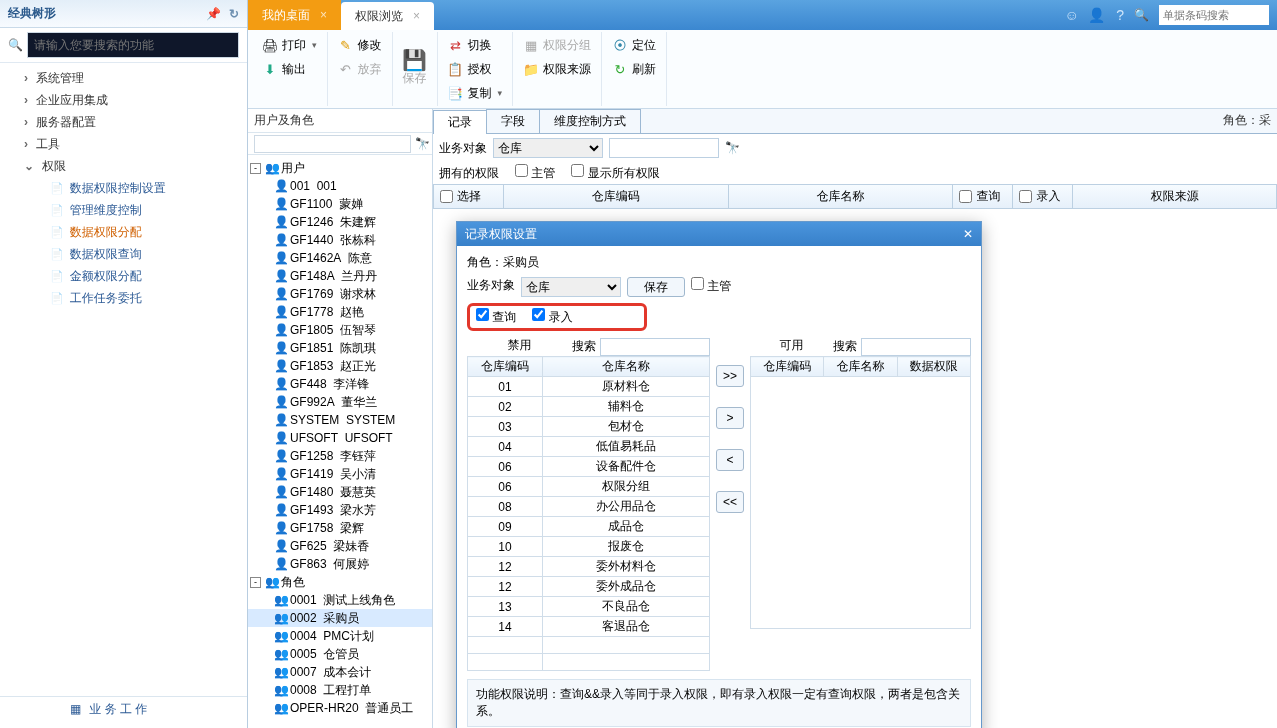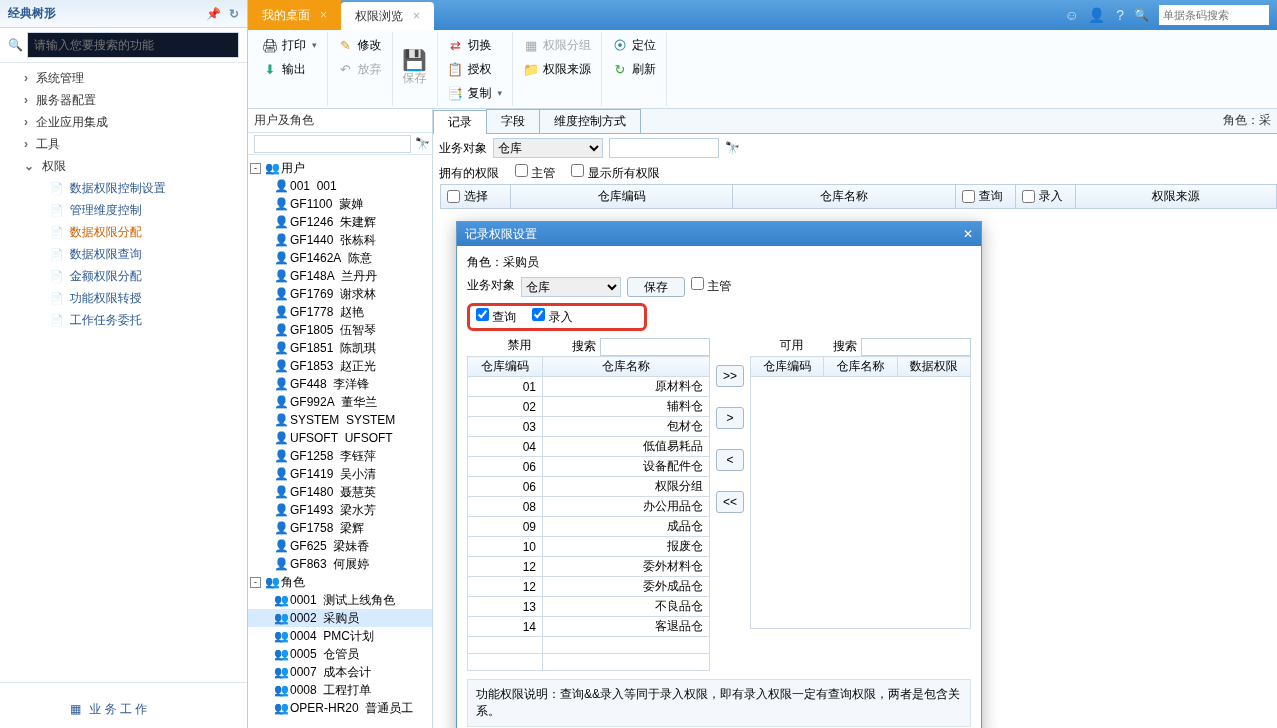--- a/index.html
+++ b/index.html
@@ -22,21 +22,21 @@
 .sidebar-search { padding: 4px 8px; border-bottom: 1px solid #e0e9f2; display: flex; align-items: center; gap: 4px; }
 .sidebar-search input { flex: 1; border: 1px solid #cdd9e4; height: 26px; padding: 0 6px; color: #999; background: #0f172a; }
 .sidebar-tree { flex: 1; overflow: auto; padding: 4px 0; }
 .tree-item { display: flex; align-items: center; height: 22px; padding: 0 8px 0 24px; color: #333; cursor: pointer; }
 .tree-item.lvl1 { padding-left: 24px; font-weight: normal; }
 .tree-item.lvl1::before { content: "›"; margin-right: 8px; color: #6b6b6b; font-weight: bold; }
 .tree-item.lvl1.expanded::before { content: "⌄"; }
 .tree-item.lvl2 { padding-left: 50px; color: #2c5a95; }
 .tree-item.lvl2.selected { color: #d06000; }
 .tree-item.lvl2::before { content: "📄"; font-size: 11px; margin-right: 6px; opacity: .6; }
-.sidebar-bottom { border-top: 1px solid #dbe6ef; padding: 18px 0 10px 70px; color: #2c5a95; }
+.sidebar-bottom { border-top: 1px solid #dbe6ef; padding: 4px 0 10px 70px; color: #2c5a95; }
 .sidebar-bottom::before { content: "▦"; margin-right: 8px; }
 
 .main { position: absolute; left: 248px; right: 0; top: 30px; bottom: 0; display: flex; flex-direction: column; }
 .toolbar { display: flex; border-bottom: 1px solid #c9dae9; background: #fafdff; padding: 2px 4px; }
 .tool-group { display: flex; flex-direction: column; gap: 2px; padding: 2px 6px; border-right: 1px solid #e0e9f2; }
 .tool-btn { display: flex; align-items: center; gap: 4px; height: 22px; padding: 0 4px; cursor: pointer; white-space: nowrap; }
 .tool-btn .ticon { width: 16px; height: 16px; display: inline-flex; align-items: center; justify-content: center; font-size: 13px; }
 .tool-btn .arrow { font-size: 9px; color: #666; margin-left: 2px; }
 .tool-btn.disabled { color: #a9a9a9; }
 
@@ -56,69 +56,68 @@
 .col-right { flex: 1; display: flex; flex-direction: column; position: relative; }
 .rtabs { display: flex; border-bottom: 1px solid #9cb8d3; background: #f3f8fd; }
 .rtab { padding: 3px 14px; border: 1px solid #9cb8d3; border-bottom: none; margin-right: -1px; background: #f3f8fd; cursor: pointer; }
 .rtab.act { background: #fff; position: relative; top: 1px; }
 .rtabs .role-lbl { margin-left: auto; padding: 3px 6px; color: #333; }
 .filter-row { display: flex; align-items: center; gap: 6px; padding: 4px 6px; }
 .filter-row label { white-space: nowrap; }
 .filter-row select, .filter-row input[type=text] { border: 1px solid #bcd0e2; height: 20px; }
 .filter-row .bino2 { color: #3b6fa3; cursor: pointer; }
 .perm-row { display: flex; align-items: center; gap: 16px; padding: 2px 6px; }
-.grid-head { display: flex; border: 1px solid #bcd0e2; border-left: none; background: linear-gradient(#f6fbff,#e6f0fa); margin-left: 7px; }
+.grid-head { display: flex; border: 1px solid #bcd0e2; border-left: none; background: linear-gradient(#f6fbff,#e6f0fa); }
 .gh-cell { border-left: 1px solid #bcd0e2; padding: 3px 6px; display: flex; align-items: center; gap: 4px; }
 
 
 .dialog { position: absolute; left: 456px; top: 221px; width: 526px; background: #fff; border: 1px solid #6699cc; box-shadow: 0 4px 16px rgba(0,0,0,.3); }
 .dlg-title { height: 24px; background: linear-gradient(#4b95dd,#3780c9); color: #fff; display: flex; align-items: center; padding: 0 8px; }
 .dlg-title .x { margin-left: auto; cursor: pointer; }
 .dlg-body { padding: 8px 10px 10px; }
 .dlg-row { display: flex; align-items: flex-start; gap: 6px; margin-bottom: 6px; }
 .dlg-row select { border: 1px solid #bcd0e2; height: 20px; width: 100px; }
 .dlg-row .save-btn { border: 1px solid #a0b8ce; background: #f2f7fc; height: 20px; padding: 0 16px; border-radius: 3px; cursor: pointer; }
 .red-box { border: 3px solid #e2372b; border-radius: 6px; padding: 2px 6px; display: flex; align-items: center; gap: 16px; width: 180px; }
 .dlg-cols { display: flex; gap: 6px; margin-top: 6px; }
 .dlg-col { flex: 1; }
 .dlg-col .col-label { text-align: center; margin-bottom: 2px; }
 .dlg-search { border: 1px solid #bcd0e2; height: 18px; width: 110px; margin-left: 4px; }
 .dlg-table { border: 1px solid #bcd0e2; width: 100%; border-collapse: collapse; }
-.dlg-table th, .dlg-table td { border: 1px solid #d0dde9; padding: 1px 6px; font-weight: normal; text-align: right; height: 17px; }
+.dlg-table th, .dlg-table td { border: 1px solid #d0dde9; padding: 1px 6px; font-weight: normal; text-align: center; height: 17px; }
 .dlg-table th { background: linear-gradient(#f6fbff,#e6f0fa); text-align: center; }
 .move-btns { display: flex; flex-direction: column; gap: 20px; justify-content: flex-start; padding-top: 28px; }
 .move-btn { width: 28px; height: 22px; border: 1px solid #a4b9cd; border-radius: 3px; background: #f2f7fc; cursor: pointer; }
 .dlg-foot { margin-top: 8px; background: #f4f8fc; padding: 6px 8px; border: 1px solid #d7e4ef; }
 </style>
 </head>
 <body>
 
 <div class="sidebar">
   <div class="sidebar-head">
     <span>经典树形</span>
     <span class="pin">📌</span>
     <span class="reload">↻</span>
   </div>
   <div class="sidebar-search">
     <span style="color:#7aa3c9">🔍</span>
     <input placeholder="请输入您要搜索的功能" style="">
   </div>
   <div class="sidebar-tree">
     <div class="tree-item lvl1">系统管理</div>
+    <div class="tree-item lvl1">企业应用集成</div>
     <div class="tree-item lvl1">服务器配置</div>
-    <div class="tree-item lvl1">企业应用集成</div>
     <div class="tree-item lvl1">工具</div>
     <div class="tree-item lvl1 expanded">权限</div>
     <div id="sub-items">
         <div class="tree-item lvl2">数据权限控制设置</div>
         <div class="tree-item lvl2">管理维度控制</div>
         <div class="tree-item lvl2 selected">数据权限分配</div>
         <div class="tree-item lvl2">数据权限查询</div>
         <div class="tree-item lvl2">金额权限分配</div>
-        <div class="tree-item lvl2">功能权限转授</div>
         <div class="tree-item lvl2">工作任务委托</div>
       </div>
   </div>
   <div class="sidebar-bottom">业 务 工 作</div>
 </div>
 
 <div class="topbar" style="position:absolute;left:248px;right:0;top:0">
   <div class="tab active-orange">
     <span>我的桌面</span>
     <span class="close">×</span>

